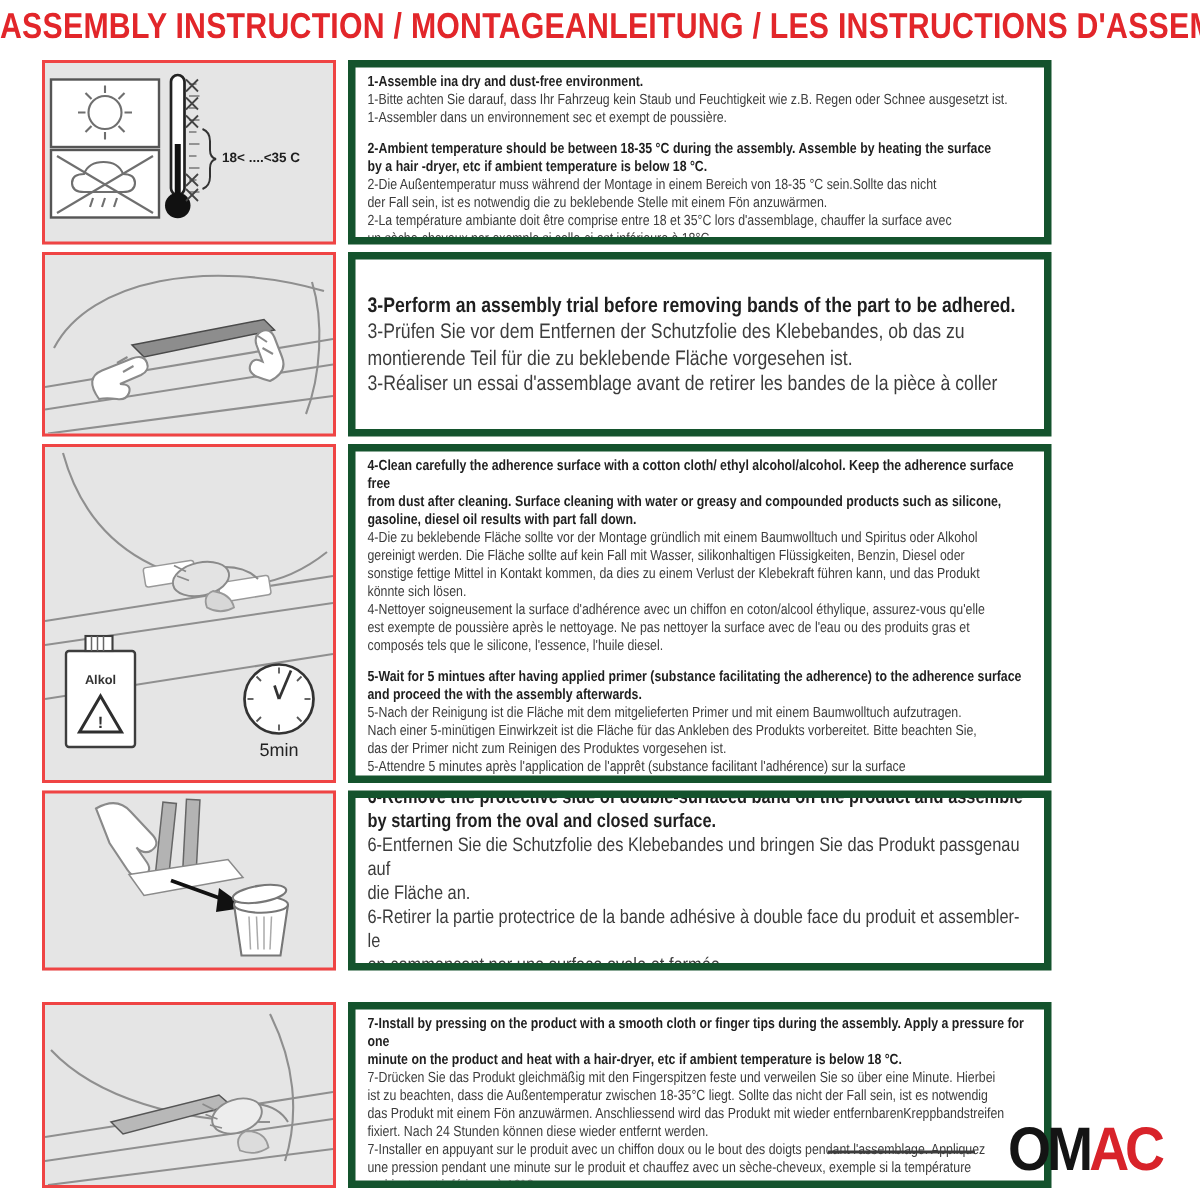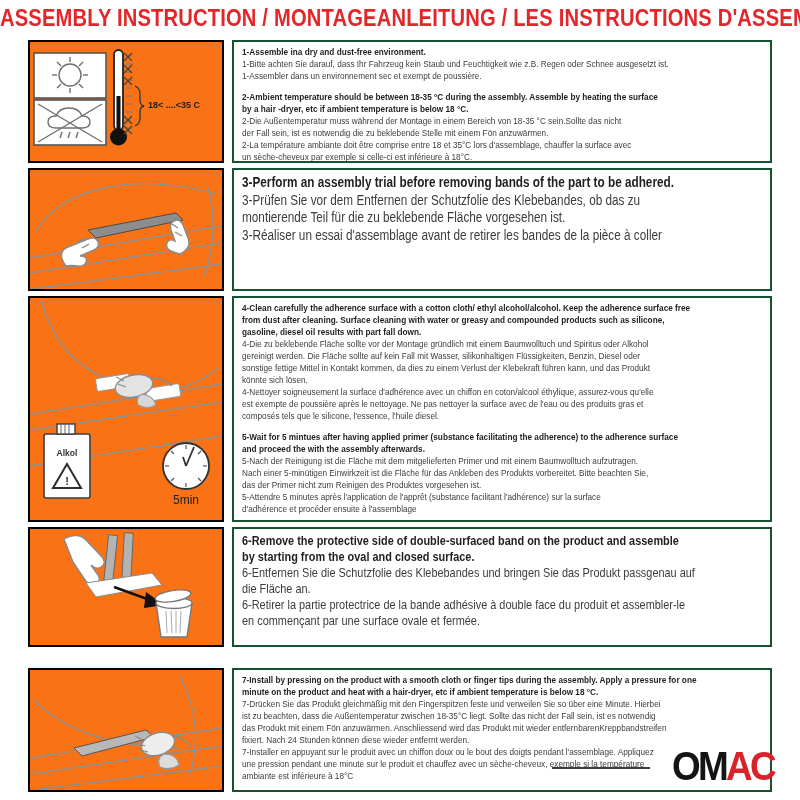--- a/index.html
+++ b/index.html
@@ -11,29 +11,29 @@
   .title { position:absolute; top:4px; left:0; width:800px; height:32px; overflow:visible; }
   .title-inner {
     width:952px; transform:scaleX(0.8403); transform-origin:0 0;
     text-align:center; font-size:24px; font-weight:bold; letter-spacing:0.2px;
     color:#e2262a; white-space:nowrap;
   }
   
   .block { position:absolute; left:28px; width:744px; }
   .icon-cell {
     position:absolute; left:0; top:0; width:196px; height:100%;
-    border:2px solid #000000; box-sizing:border-box; background:#f97316; overflow:hidden;
+    border:2px solid #ef4444; box-sizing:border-box; background:#e5e5e5; overflow:hidden;
   }
   .icon-cell svg { display:block; }
   .text-cell {
-    position:absolute; left:204px; top:0; width:540px; height:100%;
-    border:2px solid #14532d; box-sizing:border-box; background:#fff;
+    position:absolute; left:204px; top:0; width:469px; height:100%;
+    border:5px solid #14532d; box-sizing:border-box; background:#fff;
     padding:4px 8px; overflow:hidden;
   }
-  .text-cell.center { display:flex; flex-direction:column; }
+  .text-cell.center { display:flex; flex-direction:column; justify-content:center; }
   .squeeze { width:119%; transform:scaleX(0.84); transform-origin:0 0; }
   .item p { margin:0; font-size:9.8px; line-height:12px; color:#3c3c3c; white-space:pre-line; }
   .item p.en { font-weight:bold; color:#1f1f1f; }
   .item + .item { margin-top:9px; }
   .big3 .item p { font-size:14px; line-height:17.5px; }
   .big6 .item p { font-size:13px; line-height:16px; }
   
   .ln  { fill:none; stroke:#6f6f6f; stroke-width:1.4; }
   .art { fill:none; stroke:#8f8f8f; stroke-width:1.4; }
   .box { fill:#fff; stroke:#555; stroke-width:1.6; }

